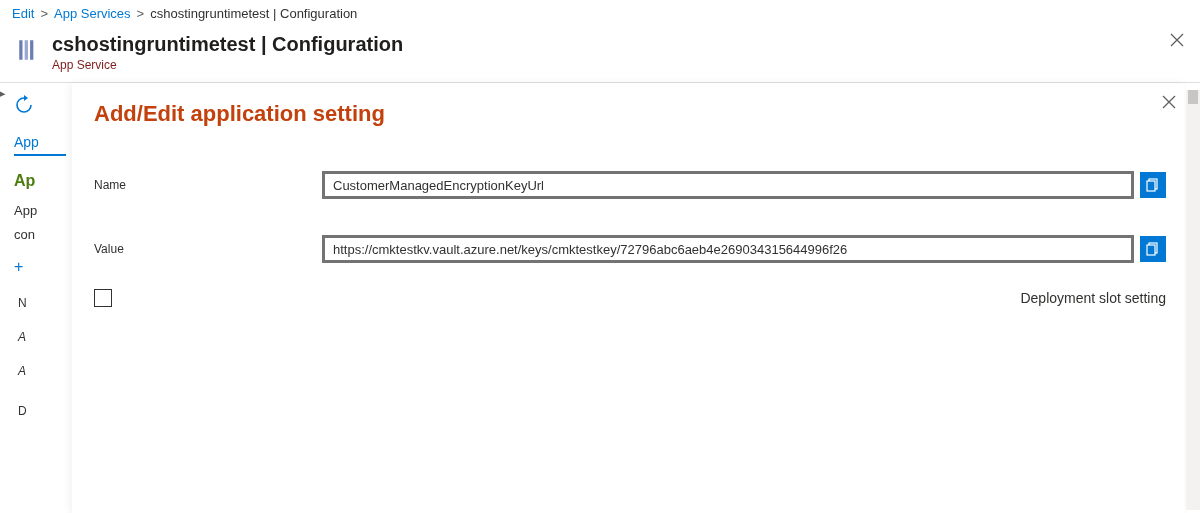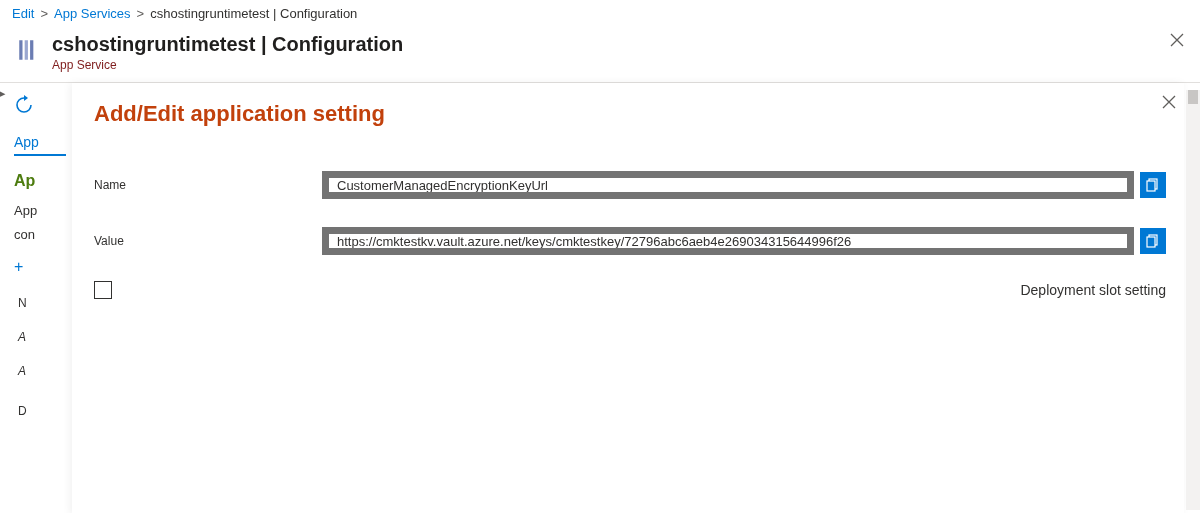--- a/index.html
+++ b/index.html
@@ -159,41 +159,41 @@
       right: 8px;
       top: 12px;
       cursor: pointer;
       color: #605e5c;
       font-size: 16px;
     }
 
     .form-row {
       display: flex;
       align-items: center;
-      margin-top: 28px;
+      margin-top: 36px;
     }
     .form-row.first { margin-top: 44px; }
     .form-label {
       width: 228px;
       font-size: 12px;
       color: #323130;
     }
     .form-input-wrap {
       flex: 1;
       display: flex;
       align-items: center;
       gap: 6px;
     }
     .form-input {
       flex: 1;
       height: 28px;
       padding: 0 8px;
       font-size: 13px;
       color: #323130;
-      border: 7px solid #737373;
+      border: 3px solid #737373;
       background: #fff;
       font-family: inherit;
     }
     .copy-btn {
       width: 26px; height: 26px;
       background: #0078d4;
       display: flex; align-items: center; justify-content: center;
       cursor: pointer;
     }
     .copy-btn svg { fill: #fff; }

